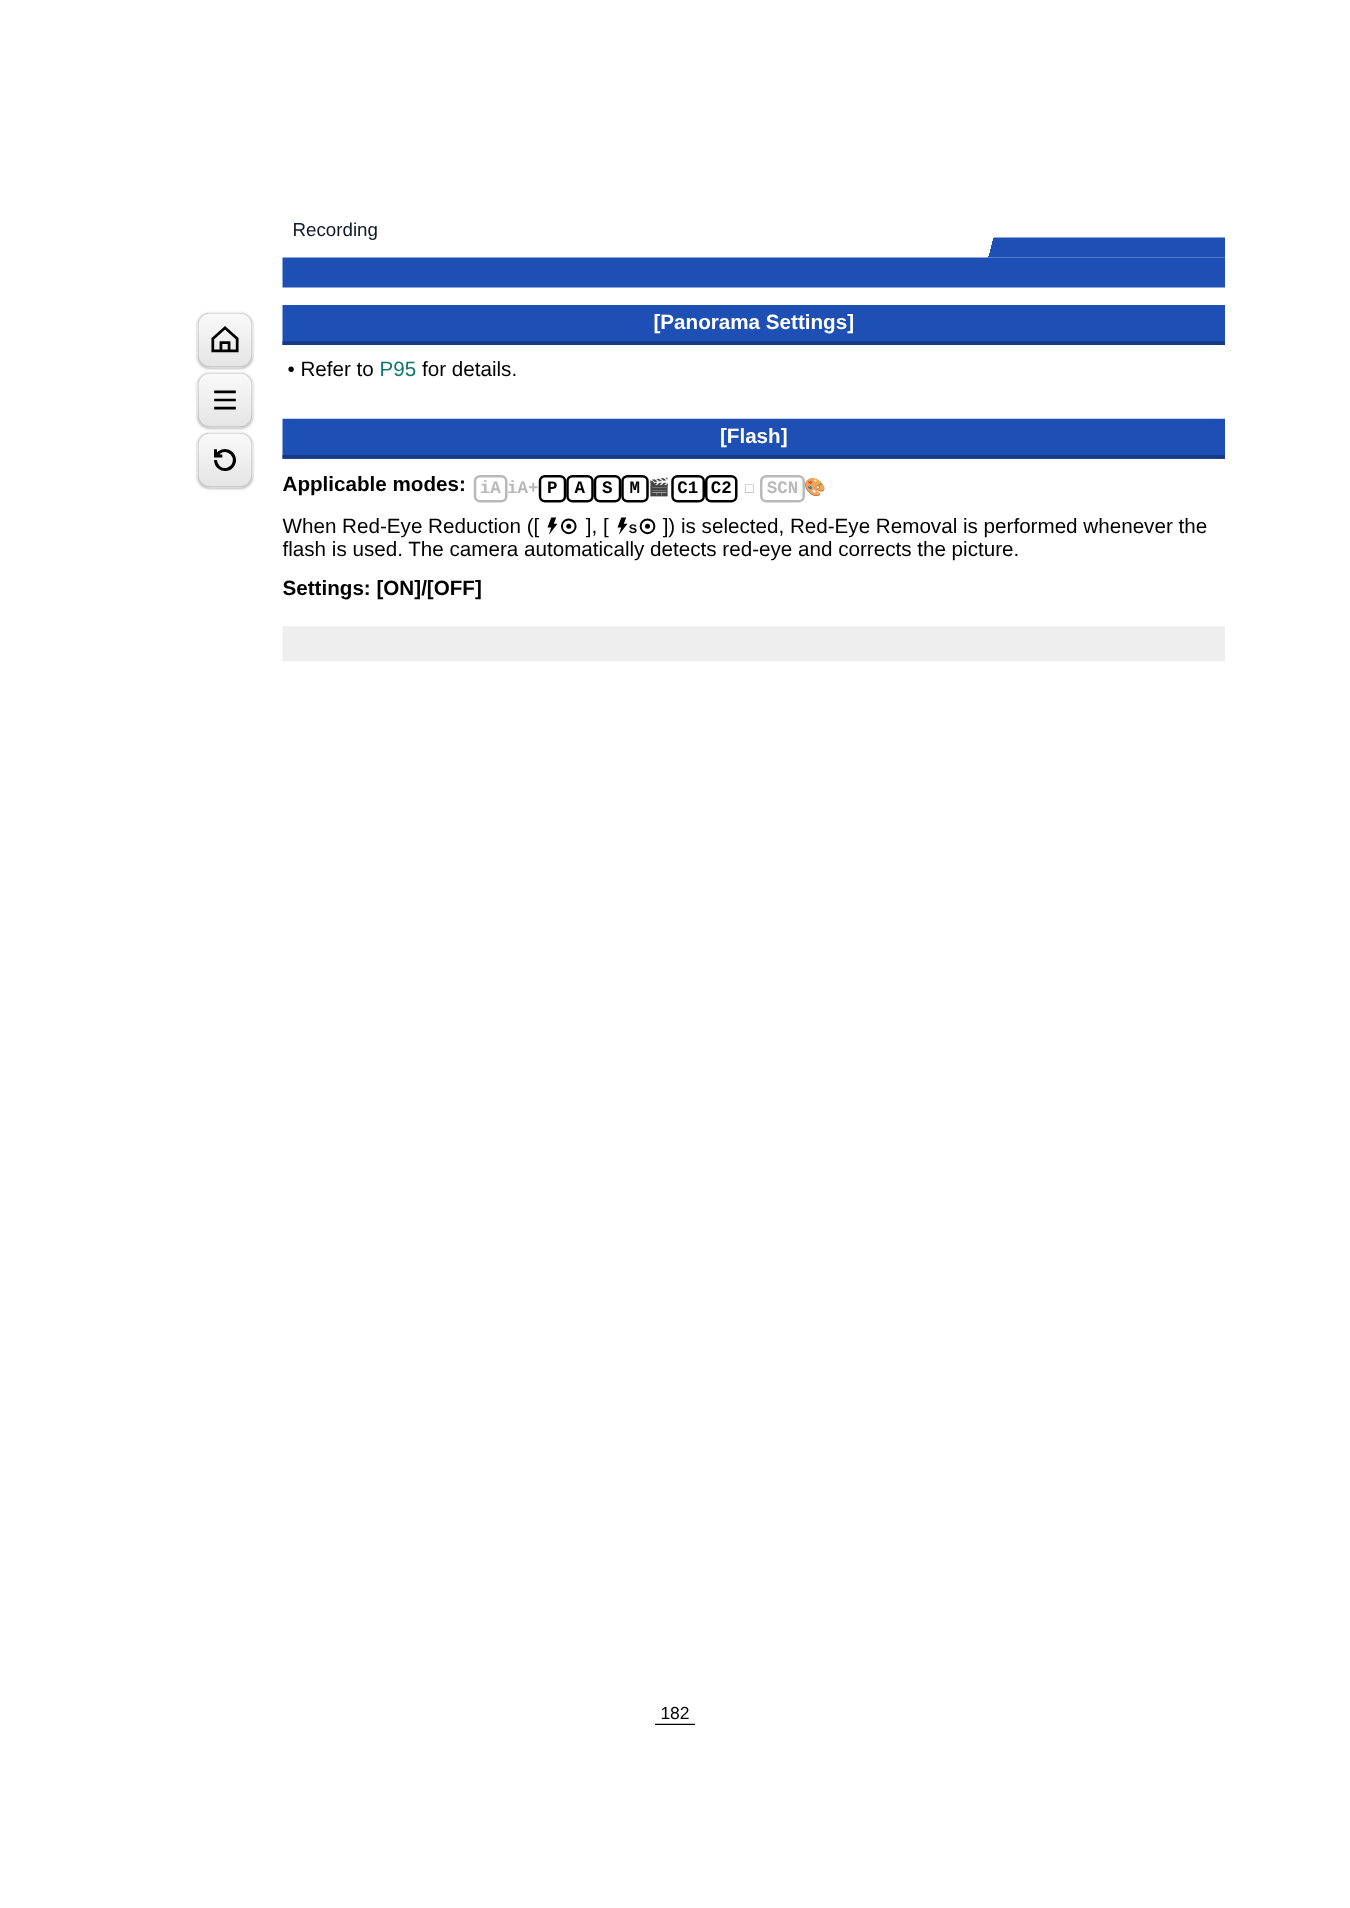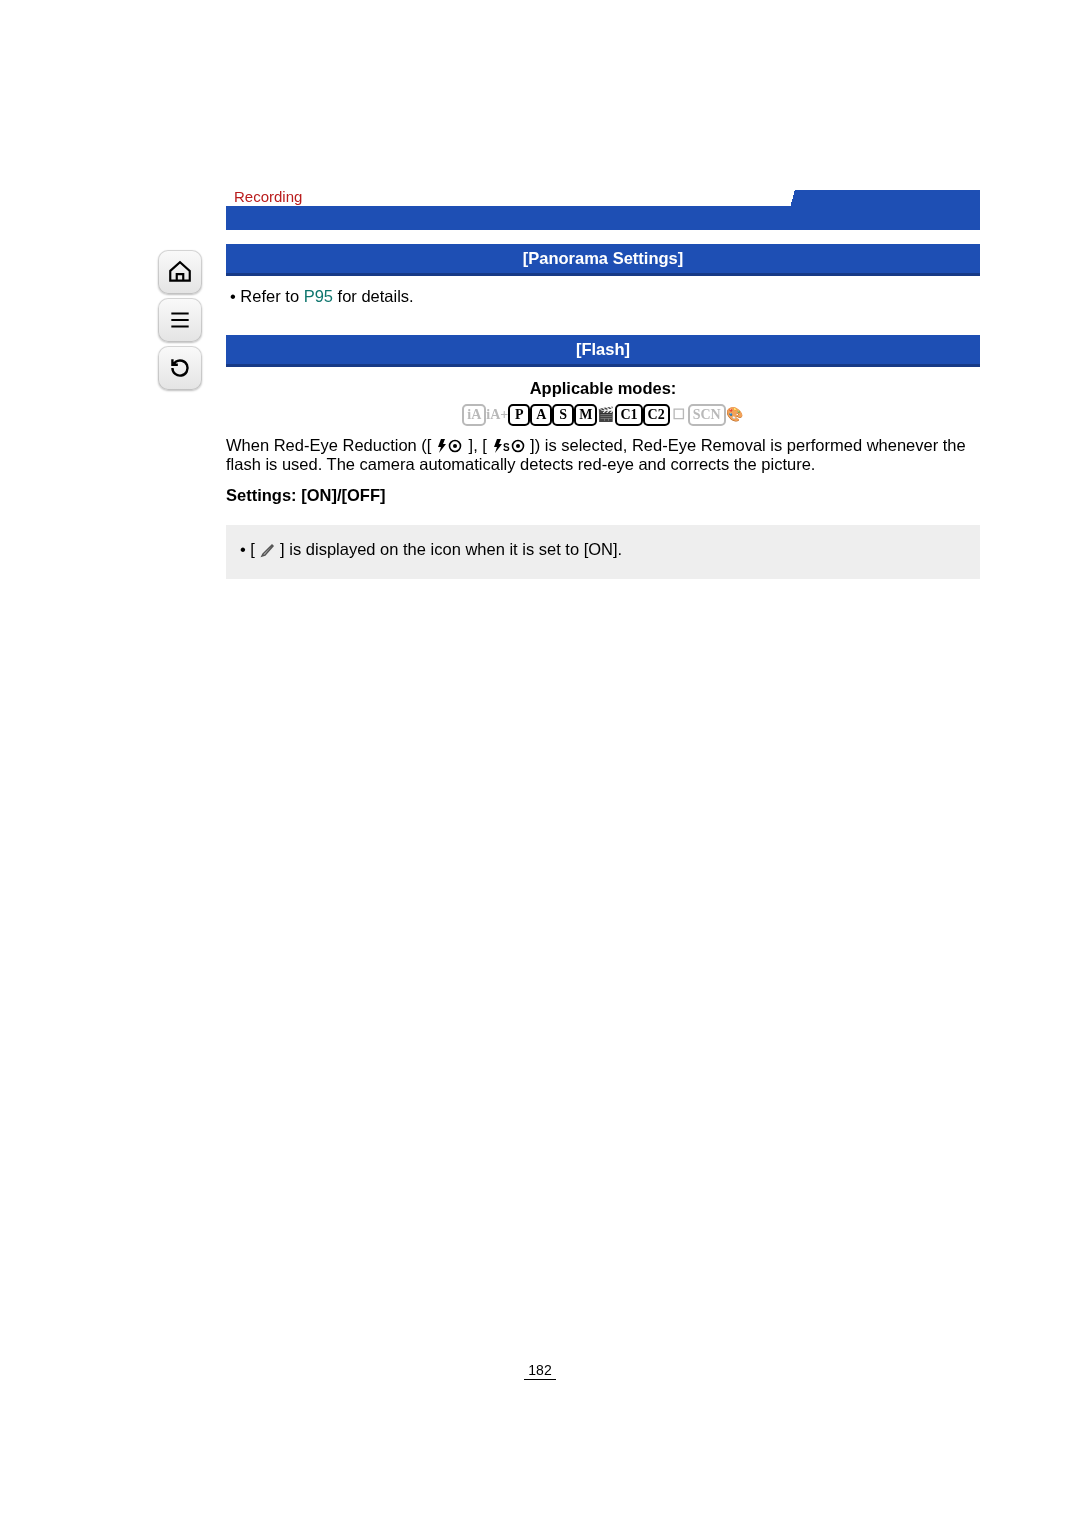--- a/index.html
+++ b/index.html
@@ -56,22 +56,21 @@
   .breadcrumb-bar::after {
     content: "";
     position: absolute;
     right: 0; top: -16px; width: 210px; height: 16px;
     background: linear-gradient(105deg, transparent 0 24px, #1e4fb4 24px);
   }
   .breadcrumb-text {
     position: absolute;
     left: 8px; top: -14px;
     font-size: 15px;
-    color: #b91c1c;
-    margin-top: 12px;
+    color: #0f172a;
   }
   .section-head {
     background: #1e4fb4;
     color: #fff;
     font-weight: bold;
     padding: 5px 10px;
     border-bottom: 3px solid #173a86;
     margin-top: 8px;
     text-align: center;
   }
@@ -79,40 +78,38 @@
     padding: 8px 0 18px 2px;
     line-height: 1.5;
   }
   .body-block .bullet {
     padding-left: 12px;
     text-indent: -10px;
   }
   .link { color: #0f766e; }
   .modes-row {
     display: flex;
-    align-items: center;
     gap: 6px;
     flex-wrap: wrap;
     margin: 12px 0 10px;
     font-weight: bold;
-    flex-direction: column;
   }
   .mode {
     display: inline-flex;
     align-items: center;
     justify-content: center;
     min-width: 22px;
     height: 22px;
     padding: 0 3px;
     border: 2px solid #000;
     border-radius: 5px;
     font-size: 14px;
     font-weight: bold;
     box-sizing: border-box;
-    font-family: Liberation Serif, serif;
+    font-family: Liberation Mono, monospace;
   }
   .mode.dim {
     border-color: #b9b9b9;
     color: #b9b9b9;
   }
   .mode.noframe {
     border: none;
     min-width: 18px;
     padding: 0;
   }
@@ -210,26 +207,19 @@
             <text x="11" y="13" font-size="10" font-weight="bold" font-family="Arial">S</text>
             <circle cx="26" cy="8" r="5.5" fill="none" stroke="#000" stroke-width="1.6"></circle>
             <circle cx="26" cy="8" r="2" fill="#000"></circle>
           </svg>
         </span><span> ]) is selected, Red-Eye Removal is performed whenever the flash is used. The camera automatically detects red-eye and corrects the picture.</span>
     </div>
 
     <div class="settings-line">Settings: [ON]/[OFF]</div>
 
     <div class="note-box">
-      <div class="bullet">
-        <span>• [ </span><span class="inline-icon">
-            <svg viewBox="0 0 16 16" width="16" height="16">
-              <path d="M3 12 12 3l1 1L5 13l-3 1z" fill="none" stroke="#555" stroke-width="1.5"></path>
-            </svg>
-          </span><span> ] is displayed on the icon when it is set to [ON].</span>
-      </div>
     </div>
 
   </div>
 
   <div class="page-num"><span>182</span></div>
 
 </div>
 
 </body></html>

